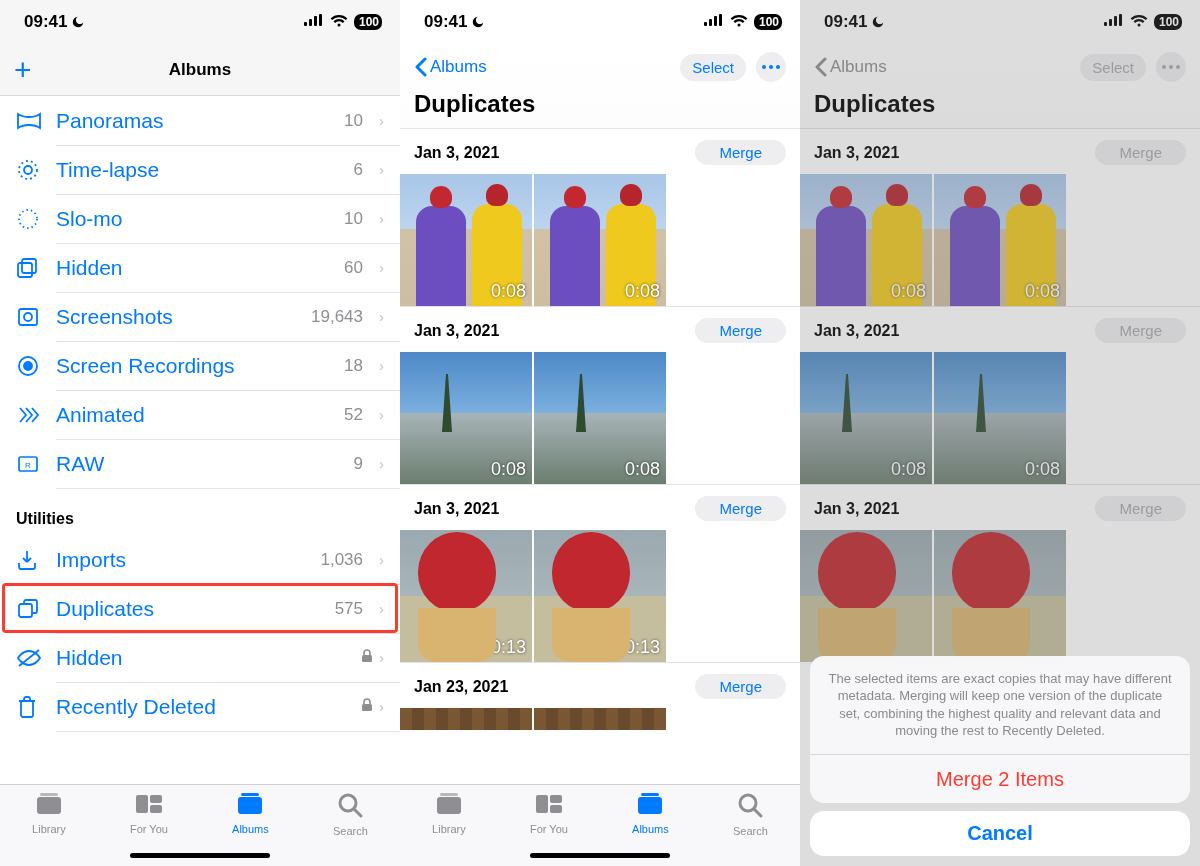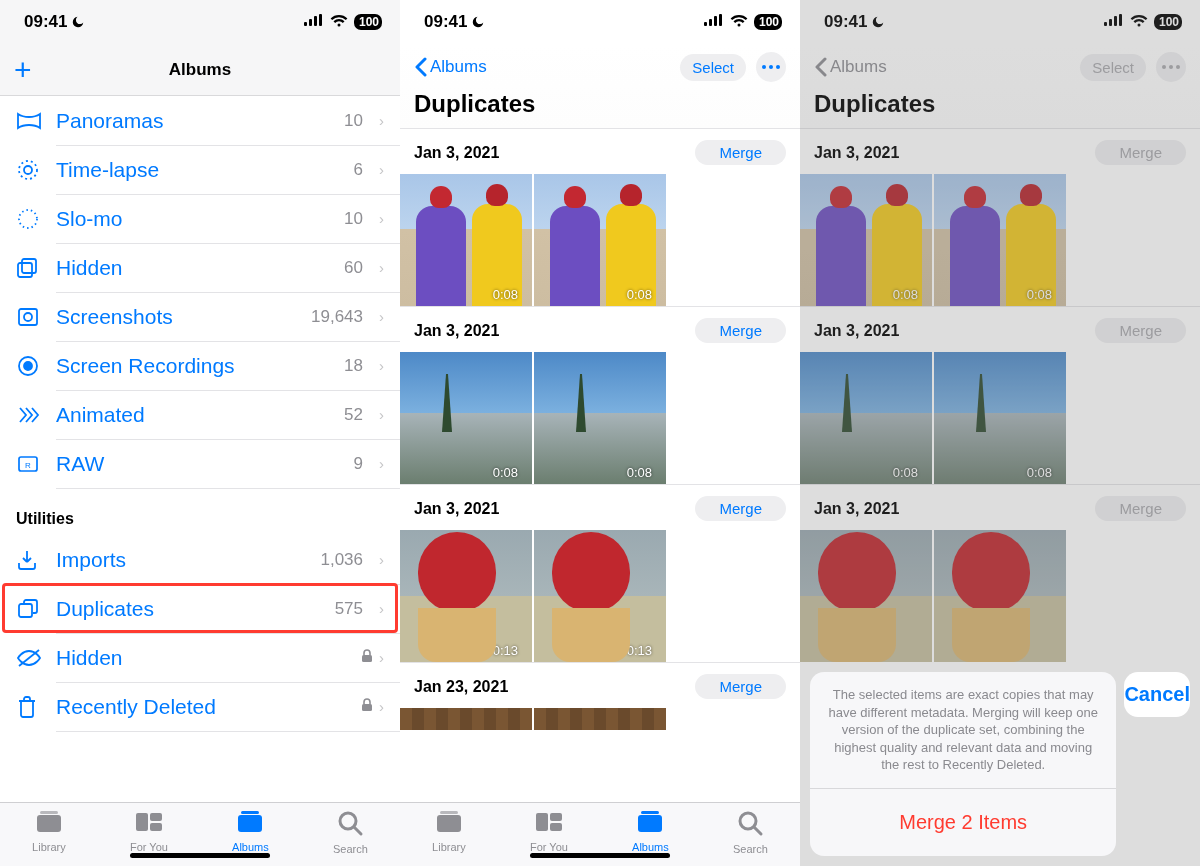--- a/index.html
+++ b/index.html
@@ -83,21 +83,21 @@
   .highlight-box {
     position: absolute;
     border: 3px solid #ff3b30;
     border-radius: 4px;
     pointer-events: none;
   }
 
   
   .tabbar {
     position: absolute; left: 0; right: 0; bottom: 0;
-    height: 64px;
+    height: 82px;
     background: rgba(248,248,250,0.94);
     border-top: 0.5px solid #cfcfd2;
     display: flex; justify-content: space-around;
     padding-top: 6px;
   }
   .tab { display: flex; flex-direction: column; align-items: center; gap: 2px; color: #8e8e93; }
   .tab.active { color: #007aff; }
   .tab .tlabel { font-size: 11px; }
   .home-ind {
     position: absolute; bottom: 8px; left: 50%; transform: translateX(-50%);
@@ -137,22 +137,22 @@
     background: #eeeef0; color: #007aff; font-size: 15px; font-weight: 500;
     padding: 4px 24px; border-radius: 15px;
   }
   .merge-pill.dim { color: #a8a8ad; }
   .thumbs { display: flex; gap: 2px; }
   .thumb {
     position: relative; width: 132px; height: 132px;
     background: #9eb4c8;
   }
   .thumb .dur {
-    position: absolute; right: 14px; bottom: 4px;
-    color: #fff; font-size: 13px; font-weight: 500;
+    position: absolute; right: 6px; bottom: 4px;
+    color: #fff; font-size: 18px; font-weight: 500;
     text-shadow: 0 0 3px rgba(0,0,0,0.7);
   }
 
   
   .t-people {
     background: linear-gradient(#a9c6e8 0%, #bcd4ee 42%, #d1c1a5 42%, #cdbda1 100%);
     overflow: hidden;
   }
   .t-people .fig1 {
     position:absolute; left:16px; bottom:0; width:50px; height:100px;
@@ -196,34 +196,34 @@
   
   .dim-overlay {
     position: absolute; inset: 0;
     background: rgba(120,120,120,0.25);
     pointer-events: none;
   }
 
   
   .action-sheet {
     position: absolute; left: 10px; right: 10px; bottom: 10px;
-    display: flex; flex-direction: row; gap: 8px;
+    display: flex; flex-direction: column; gap: 8px;
   }
   .as-group {
     background: rgba(248,248,250,0.96);
     border-radius: 14px; overflow: hidden;
     backdrop-filter: blur(8px);
   }
   .as-msg {
     padding: 14px 18px;
     font-size: 13px; color: #8a8a8f; text-align: center; line-height: 1.35;
   }
   .as-btn {
     border-top: 0.5px solid #d8d8db;
-    height: 68px; display: flex; align-items: center; justify-content: center;
+    height: 49px; display: flex; align-items: center; justify-content: center;
     font-size: 20px;
   }
   .as-destructive { color: #ff3b30; }
   .as-cancel {
     background: #fff; border-radius: 14px;
     height: 45px; display: flex; align-items: center; justify-content: center;
     font-size: 20px; font-weight: 600; color: #007aff;
   }
 </style>
 </head>

